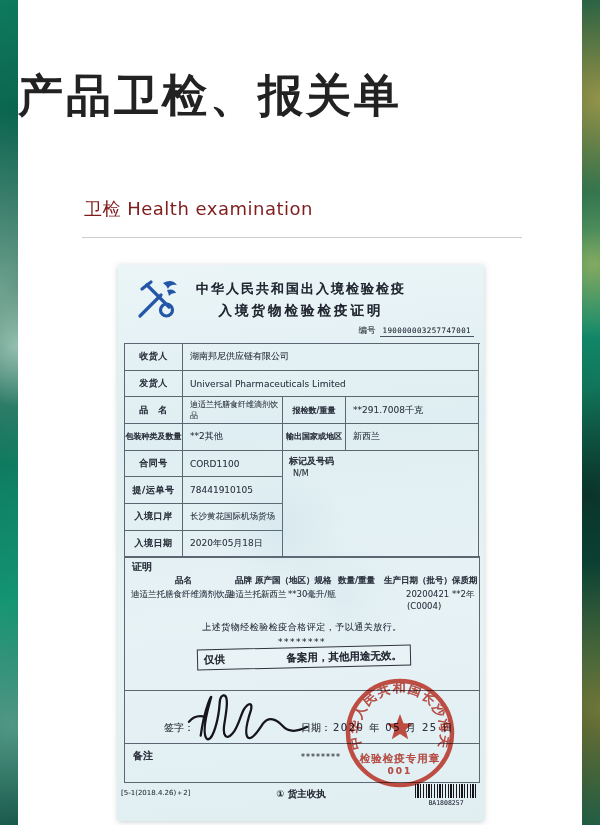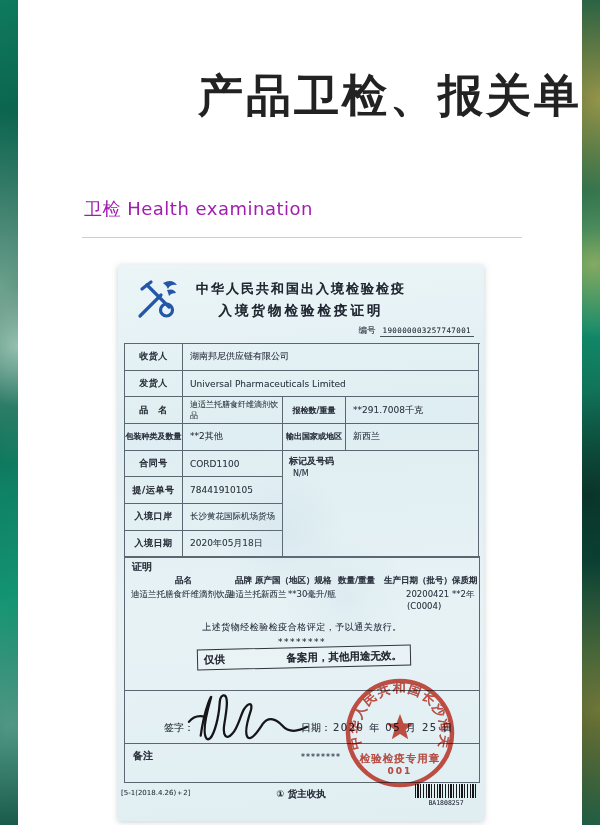--- a/index.html
+++ b/index.html
@@ -15,25 +15,25 @@
       radial-gradient(circle at 100% 12%, rgba(225,195,85,.65), transparent 14%),
       radial-gradient(circle at 99% 32%, rgba(230,205,95,.55), transparent 9%),
       radial-gradient(circle at 100% 86%, rgba(215,185,70,.5), transparent 16%),
       radial-gradient(circle at 2% 88%, rgba(210,235,225,.35), transparent 14%),
       radial-gradient(circle at 98% 60%, rgba(10,25,20,.7), transparent 22%),
       linear-gradient(160deg, #0e7a5e 0%, #0a5c49 16%, #063c30 30%, #0f7f63 46%, #139472 58%, #0a5c49 74%, #062f27 90%, #0a5344 100%);
   }
   .panel { position:absolute; left:18px; top:0; width:564px; height:825px; background:#ffffff; }
 
   .page-title {
-    position:absolute; top:66px; left:0; width:100%; text-align:right;
+    position:absolute; top:66px; left:0; width:100%; text-align:left;
     font-family:"Liberation Sans","DejaVu Sans",sans-serif;
     font-size:45px; font-weight:800; letter-spacing:3px; color:#222;
   }
-  .section-head { position:absolute; top:197px; left:66px; font-size:18px; color:#a21caf; letter-spacing:.5px; }
+  .section-head { position:absolute; top:197px; left:66px; font-size:18px; color:#7f1d1d; letter-spacing:.5px; }
   .divider { position:absolute; top:237px; left:64px; width:440px; height:1px; background:#cdcdcd; }
 
   
   .doc {
     position:absolute; left:100px; top:265px; width:366px; height:556px;
     background: linear-gradient(175deg,#ebf5f7 0%, #dfeef2 30%, #e7f2f5 62%, #e0eef2 100%);
     box-shadow: 0 1px 6px rgba(100,120,130,.35);
     color:#2e3340; text-shadow: 0 0 .5px rgba(40,50,70,.38);
   }
   .doc::after { content:""; position:absolute; inset:0; pointer-events:none;

